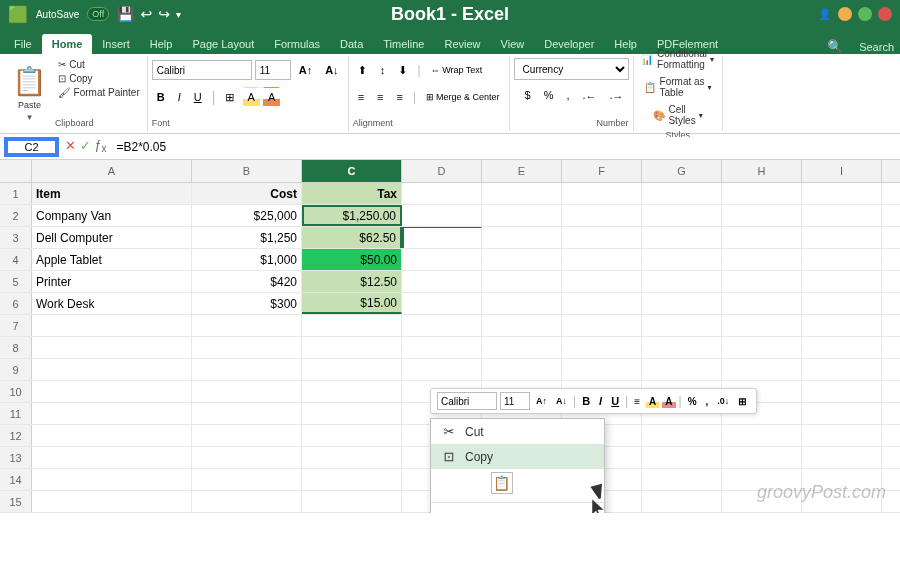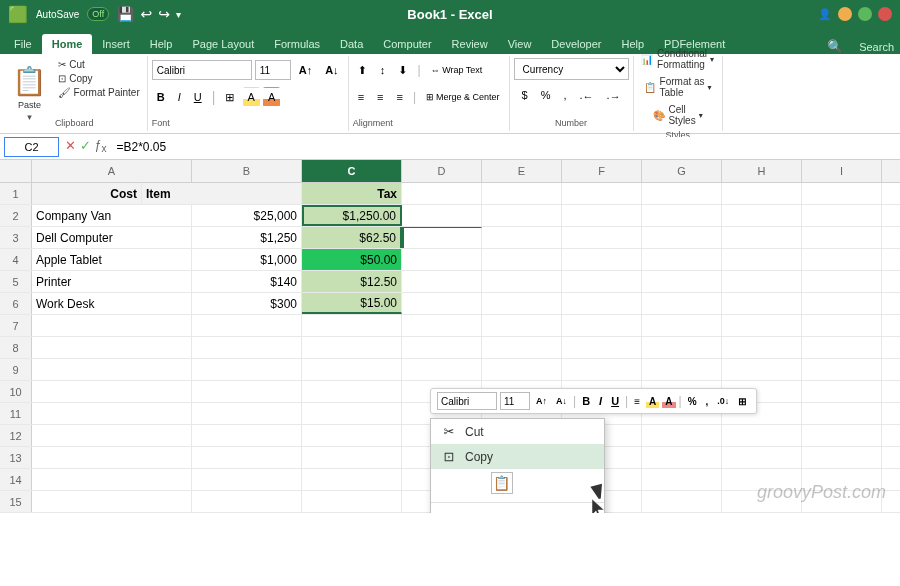--- a/index.html
+++ b/index.html
@@ -9,21 +9,21 @@
     .title-bar {
       background: #217346;
       color: #fff;
       height: 28px;
       display: flex;
       align-items: center;
       padding: 0 8px;
       justify-content: space-between;
     }
     .title-bar-left { display: flex; align-items: center; gap: 8px; font-size: 11px; }
-    .title-bar-center { font-size: 13px; font-weight: 600; position: absolute; left: 50%; transform: translateX(-50%); }
+    .title-bar-center { font-size: 18px; font-weight: 600; position: absolute; left: 50%; transform: translateX(-50%); }
     .title-bar-right { display: flex; align-items: center; gap: 6px; font-size: 11px; }
     .autosave-toggle { background: #1a5c38; border: 1px solid #4caf50; border-radius: 8px; padding: 1px 4px; font-size: 9px; color: #90EE90; }
     .win-btn { width: 14px; height: 14px; border-radius: 50%; border: none; cursor: pointer; font-size: 9px; display: flex; align-items: center; justify-content: center; color: transparent; }
 
     
     .ribbon-tabs {
       background: #217346;
       display: flex;
       align-items: flex-end;
       padding-left: 4px;
@@ -122,21 +122,21 @@
     
     .formula-bar {
       display: flex;
       align-items: center;
       height: 26px;
       border-bottom: 1px solid #d0d0d0;
       padding: 0 4px;
       gap: 6px;
     }
     .cell-ref {
-      border: 1px solid #3b82f6;
+      border: 4px solid #3b82f6;
       width: 55px;
       height: 20px;
       font-size: 11px;
       padding: 0 7px;
       text-align: center;
     }
     .formula-icons { display: flex; gap: 4px; color: #666; font-size: 12px; }
     .formula-input {
       flex: 1;
       height: 20px;
@@ -346,21 +346,21 @@
 </div>
 
 <div class="ribbon-tabs">
   <div class="ribbon-tab">File</div>
   <div class="ribbon-tab active">Home</div>
   <div class="ribbon-tab">Insert</div>
   <div class="ribbon-tab">Help</div>
   <div class="ribbon-tab">Page Layout</div>
   <div class="ribbon-tab">Formulas</div>
   <div class="ribbon-tab">Data</div>
-  <div class="ribbon-tab">Computer</div>
+  <div class="ribbon-tab">Timeline</div>
   <div class="ribbon-tab">Review</div>
   <div class="ribbon-tab">View</div>
   <div class="ribbon-tab">Developer</div>
   <div class="ribbon-tab">Help</div>
   <div class="ribbon-tab">PDFelement</div>
   <div style="margin-left:auto;display:flex;align-items:center;padding-right:6px;">
     <span style="font-size:13px;color:#cef0d8;cursor:pointer;">🔍</span>
     <span style="color:#cef0d8;font-size:11px;cursor:pointer;margin-left:16px;">Search</span>
   </div>
 </div>
@@ -427,21 +427,21 @@
         <button class="fmt-btn">≡</button>
         <button class="fmt-btn">≡</button>
         <span style="color:#bbb;margin:0 2px;">|</span>
         <button class="fmt-btn" style="font-size:9px;">⊞ Merge &amp; Center</button>
       </div>
       <div class="group-label-row">Alignment</div>
     </div>
   </div>
 
   <div class="ribbon-big-group">
-    <div class="vgroup" style="align-items:center;gap:3px;">
+    <div class="vgroup" style="align-items:flex-end;gap:3px;">
       <select class="number-dropdown">
         <option>Currency</option>
         <option>General</option>
         <option>Number</option>
         <option>Accounting</option>
         <option>Short Date</option>
         <option>Long Date</option>
         <option>Time</option>
         <option>Percentage</option>
         <option>Fraction</option>
@@ -501,22 +501,22 @@
     <div class="col-header col-d">D</div>
     <div class="col-header col-e">E</div>
     <div class="col-header col-f">F</div>
     <div class="col-header col-g">G</div>
     <div class="col-header col-h">H</div>
     <div class="col-header col-i">I</div>
   </div>
 
   <div class="grid-row">
     <div class="row-num">1</div>
+    <div class="cell col-a bold header-row">Item</div>
     <div class="cell col-b bold header-row right">Cost</div>
-    <div class="cell col-a bold header-row">Item</div>
     <div class="cell col-c bold header-row right" style="background:#c6e0b4;">Tax</div>
     <div class="cell col-d"></div>
     <div class="cell col-e"></div>
     <div class="cell col-f"></div>
     <div class="cell col-g"></div>
     <div class="cell col-h"></div>
     <div class="cell col-i"></div>
   </div>
 
   <div class="grid-row">
@@ -554,21 +554,21 @@
     <div class="cell col-e"></div>
     <div class="cell col-f"></div>
     <div class="cell col-g"></div>
     <div class="cell col-h"></div>
     <div class="cell col-i"></div>
   </div>
 
   <div class="grid-row">
     <div class="row-num">5</div>
     <div class="cell col-a">Printer</div>
-    <div class="cell col-b right">$140</div>
+    <div class="cell col-b right">$420</div>
     <div class="cell col-c right" style="background:#c6e0b4;">$12.50</div>
     <div class="cell col-d"></div>
     <div class="cell col-e"></div>
     <div class="cell col-f"></div>
     <div class="cell col-g"></div>
     <div class="cell col-h"></div>
     <div class="cell col-i"></div>
   </div>
 
   <div class="grid-row">

